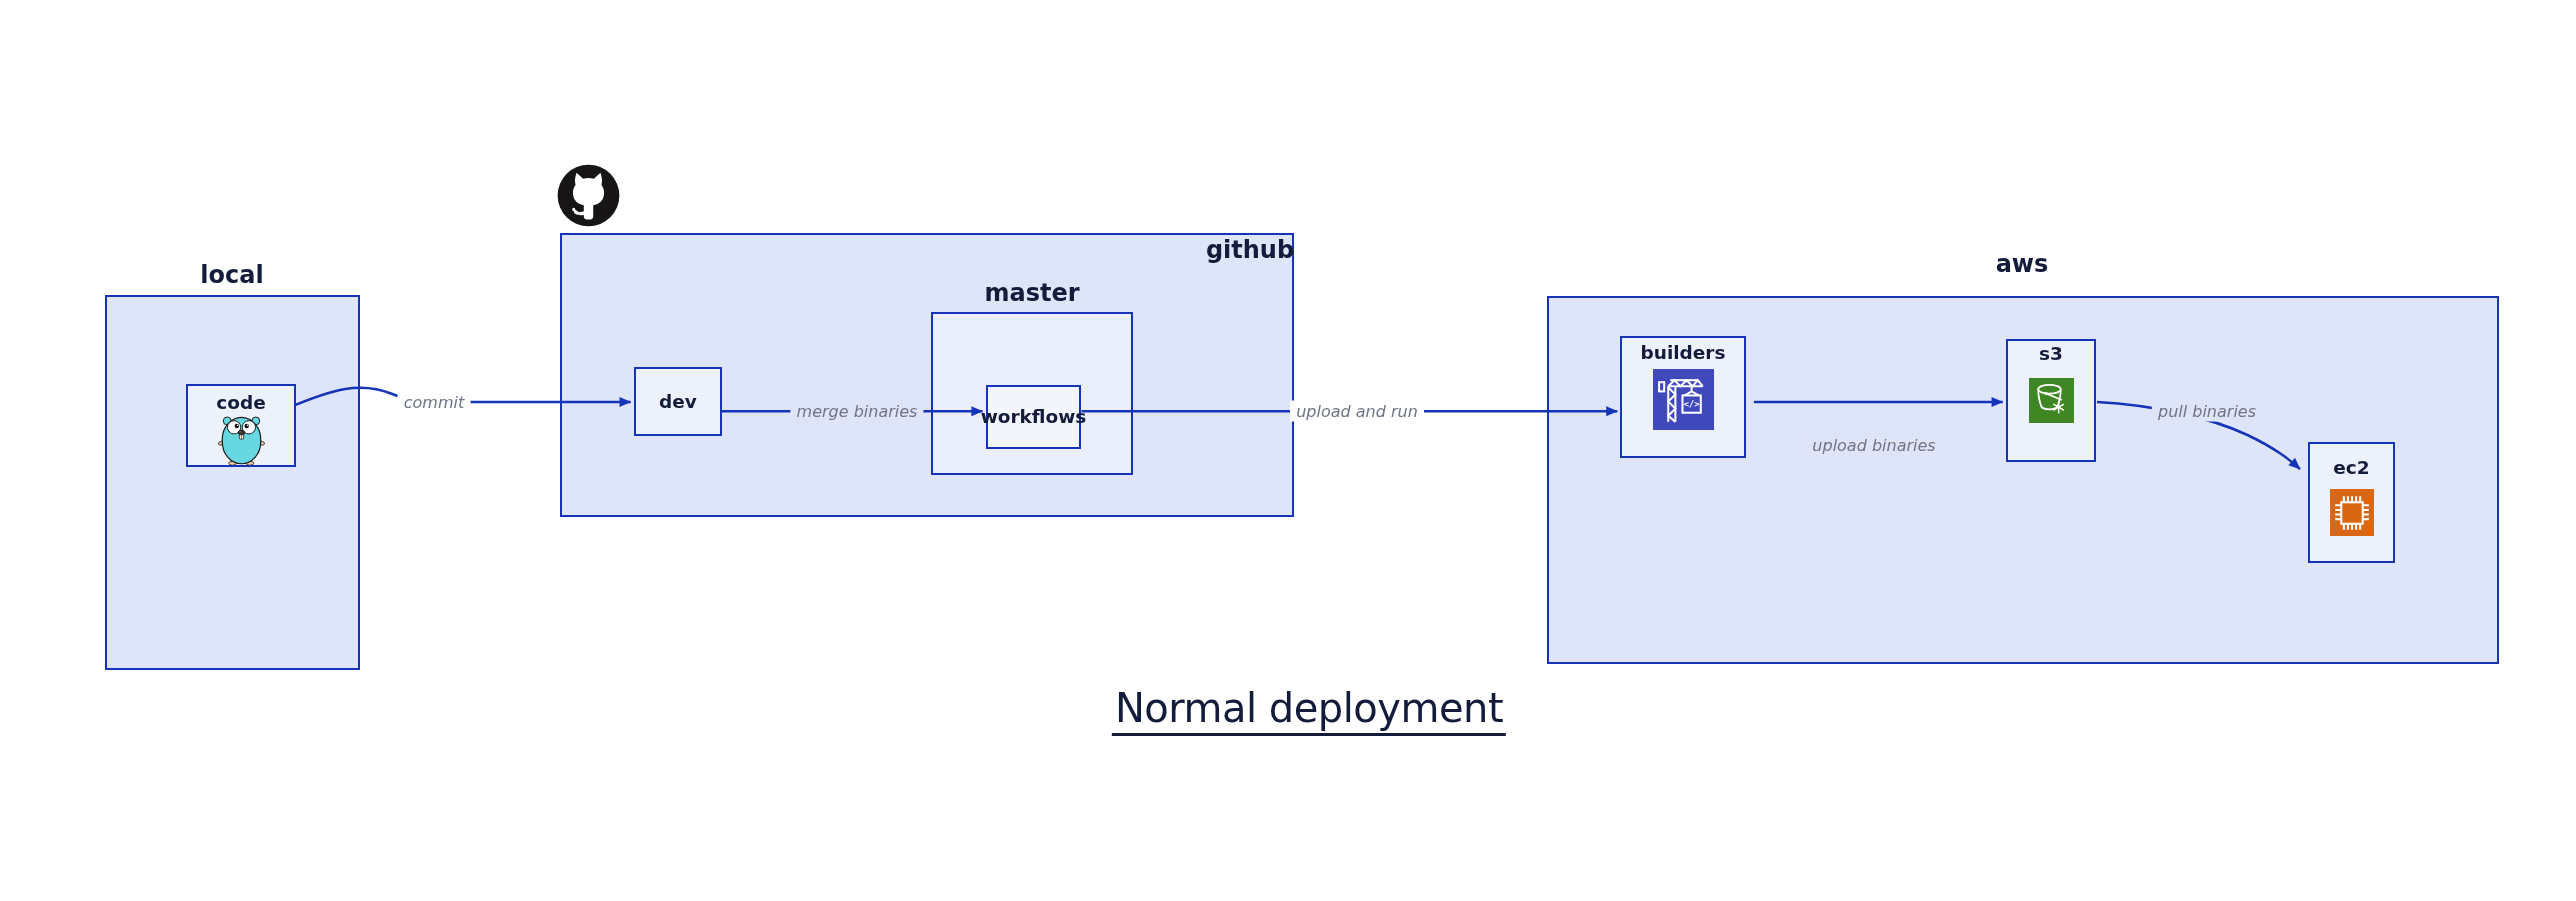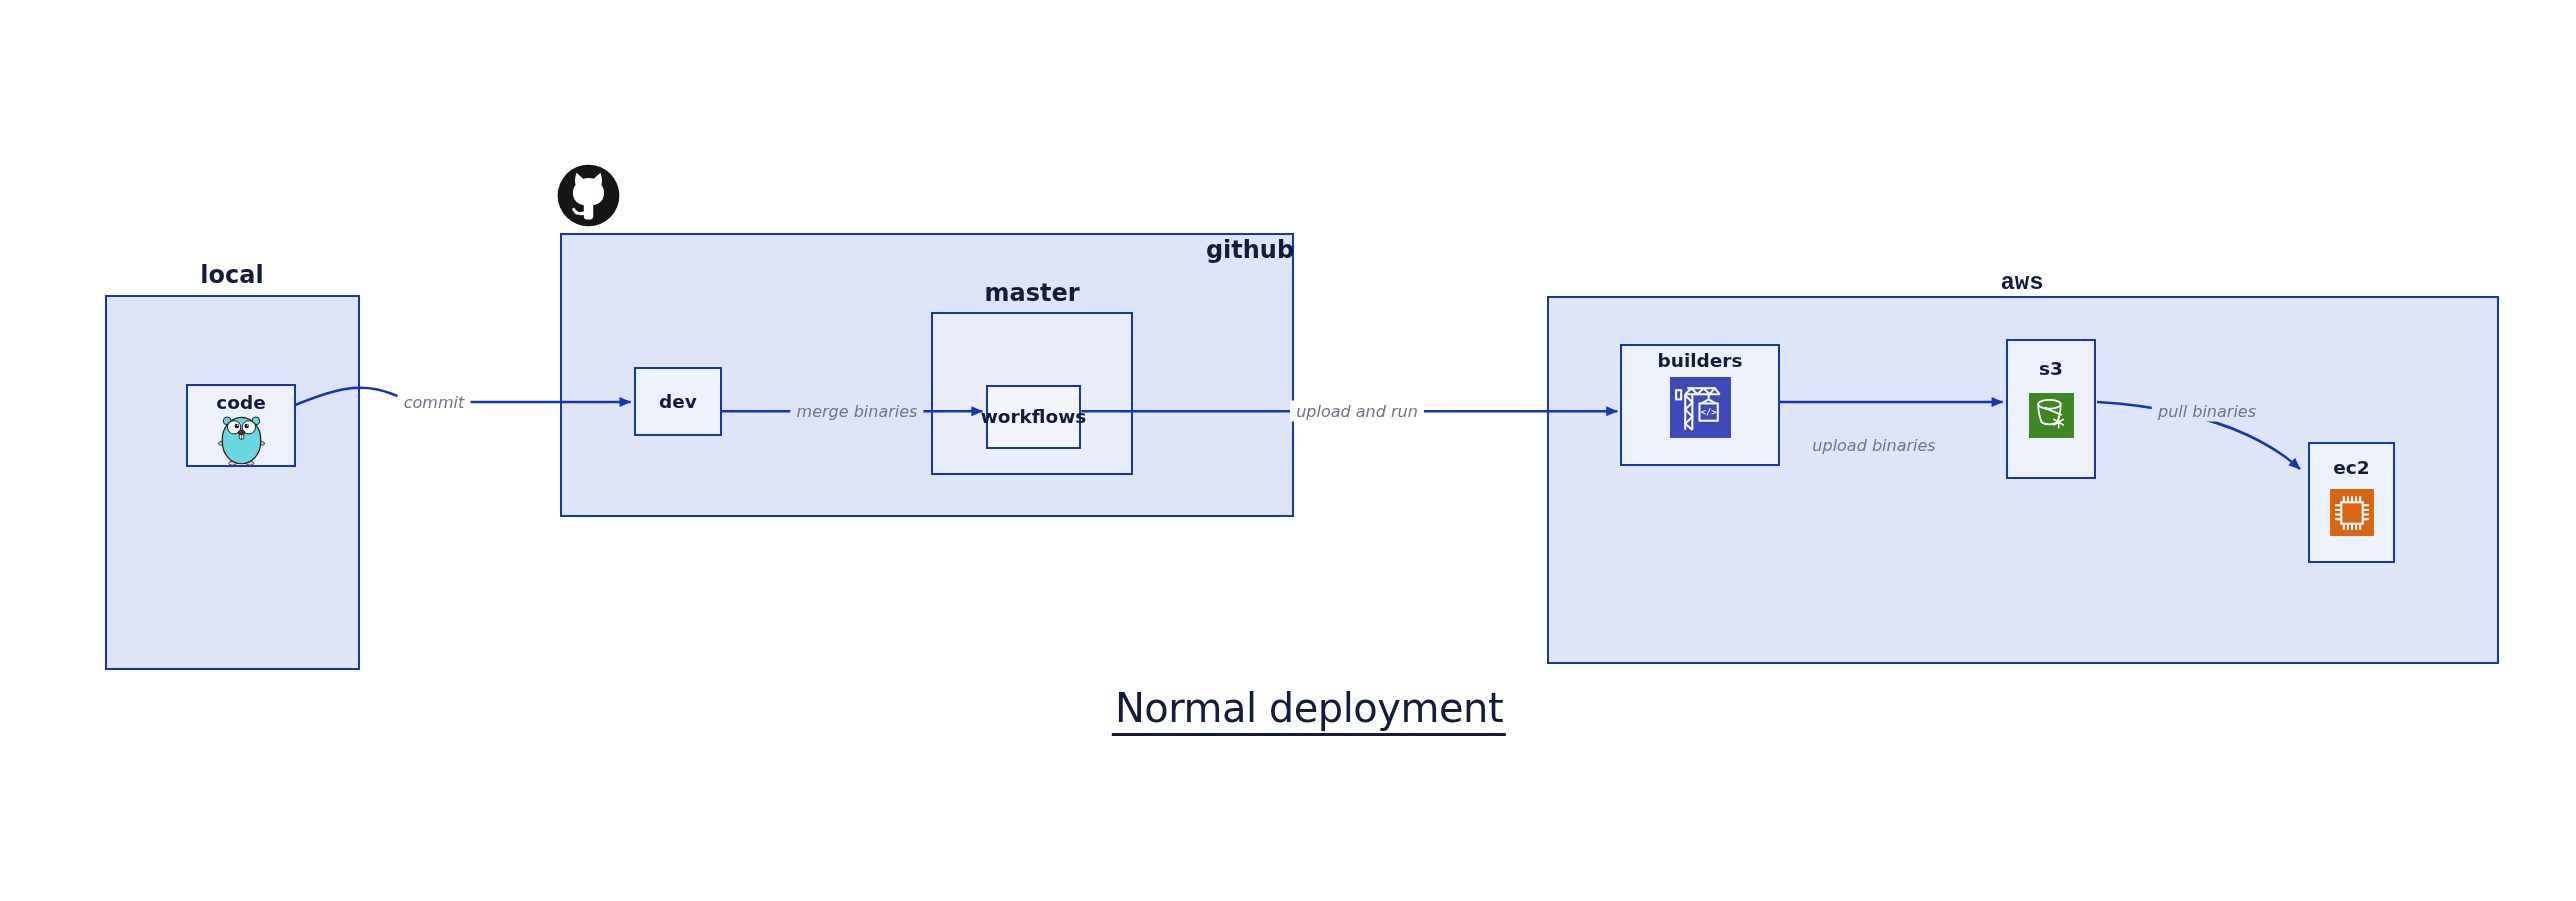--- a/index.html
+++ b/index.html
@@ -51,21 +51,21 @@
 <div class="container" id="local-box" style="left:105px;top:295px;width:255px;height:375px;"></div>
 <div class="container-label" style="left:232px;top:275px;">local</div>
 
 <div class="container" id="github-box" style="left:560px;top:233px;width:734px;height:284px;"></div>
 <div class="container-label" style="left:1250px;top:212px;margin-top:38px;">github</div>
 
 <div class="container" id="master-box" style="left:931px;top:312px;width:202px;height:163px;"></div>
 <div class="container-label" style="left:1032px;top:293px;">master</div>
 
 <div class="container" id="aws-box" style="left:1547px;top:296px;width:952px;height:368px;"></div>
-<div class="container-label" style="left:2022px;top:282px;font-family:Liberation Mono, monospace;">aws</div>
+<div class="container-label" style="left:2022px;top:264px;">aws</div>
 
 <svg id="github-logo" viewBox="0 0 100 100">
   <circle cx="50" cy="50" r="49" style="fill:var(--github-logo)"></circle>
   <path fill="#ffffff" d="M31 14 L41.5 23.5 Q50 21 58.5 23.5 L69 14
            Q73 26 70.5 33 Q76 41 74.5 49.5 Q72.5 62.5 57.5 65.5
            L57.5 83 Q57.5 88 52.5 88 L47.5 88 Q42.5 88 42.5 83
            L42.5 65.5 Q27.5 62.5 25.5 49.5 Q24 41 29.5 33 Q27 26 31 14 Z"></path>
   <path d="M42.5 78 Q31 81 26.5 72" stroke="#ffffff" stroke-width="5" fill="none" stroke-dasharray="5 4" stroke-linecap="round"></path>
 </svg>
 
@@ -114,39 +114,39 @@
 </div>
 
 <div class="node centered" id="node-dev" style="left:634px;top:367px;width:88px;height:69px;">
   <span class="node-label">dev</span>
 </div>
 
 <div class="node centered" id="node-workflows" style="left:986px;top:385px;width:95px;height:64px;text-align:right;">
   <span class="node-label">workflows</span>
 </div>
 
-<div class="node" id="node-builders" style="left:1620px;top:344px;width:160px;height:122px;padding-top:4.1px;">
+<div class="node" id="node-builders" style="left:1620px;top:336px;width:126px;height:122px;padding-top:4.1px;">
   <span class="node-label">builders</span>
   <svg class="icon-svg" width="61" height="61" viewBox="0 0 120 120" style="margin-top:5.2px;">
     <rect x="0" y="0" width="120" height="120" style="fill:var(--codebuild-bg)"></rect>
     <g stroke="#ffffff" stroke-width="4" fill="none">
       <rect x="12" y="26" width="10" height="18"></rect>
       <path d="M30,34 V104 M44,34 V104"></path>
       <path d="M30,36 L44,50 L30,64 L44,78 L30,92 L44,104"></path>
       <path d="M34,22 H88"></path>
       <path d="M30,34 H98"></path>
       <path d="M30,34 L42,22 L54,34 L66,22 L78,34 L88,22 L98,34"></path>
       <path d="M76,34 V44 M76,44 L62,52 M76,44 L90,52"></path>
       <rect x="58" y="52" width="36" height="34"></rect>
     </g>
     <text x="76" y="75" text-anchor="middle" font-size="17" font-weight="bold" fill="#ffffff" font-family="DejaVu Sans Mono, monospace">&lt;/&gt;</text>
   </svg>
 </div>
 
-<div class="node" id="node-s3" style="left:2006px;top:339px;width:90px;height:140px;padding-top:17px;">
+<div class="node" id="node-s3" style="left:2006px;top:339px;width:90px;height:123px;padding-top:2px;">
   <span class="node-label">s3</span>
   <svg class="icon-svg" width="45" height="45" viewBox="0 0 88 88" style="margin-top:13.4px;">
     <rect x="0" y="0" width="88" height="88" style="fill:var(--s3-bg)"></rect>
     <g stroke="#ffffff" stroke-width="3.5" fill="none">
       <ellipse cx="40" cy="22" rx="22" ry="8.5"></ellipse>
       <path d="M18,22 C18,30 21,48 25,58"></path>
       <path d="M62,22 C62,30 59,48 55,58"></path>
       <path d="M25,58 Q40,65 55,58"></path>
       <path d="M33,30 L64,43"></path>
     </g>

